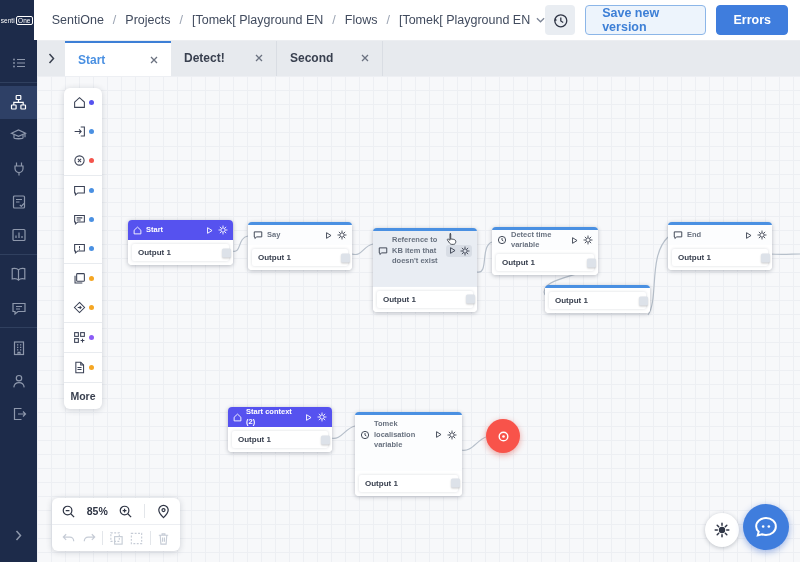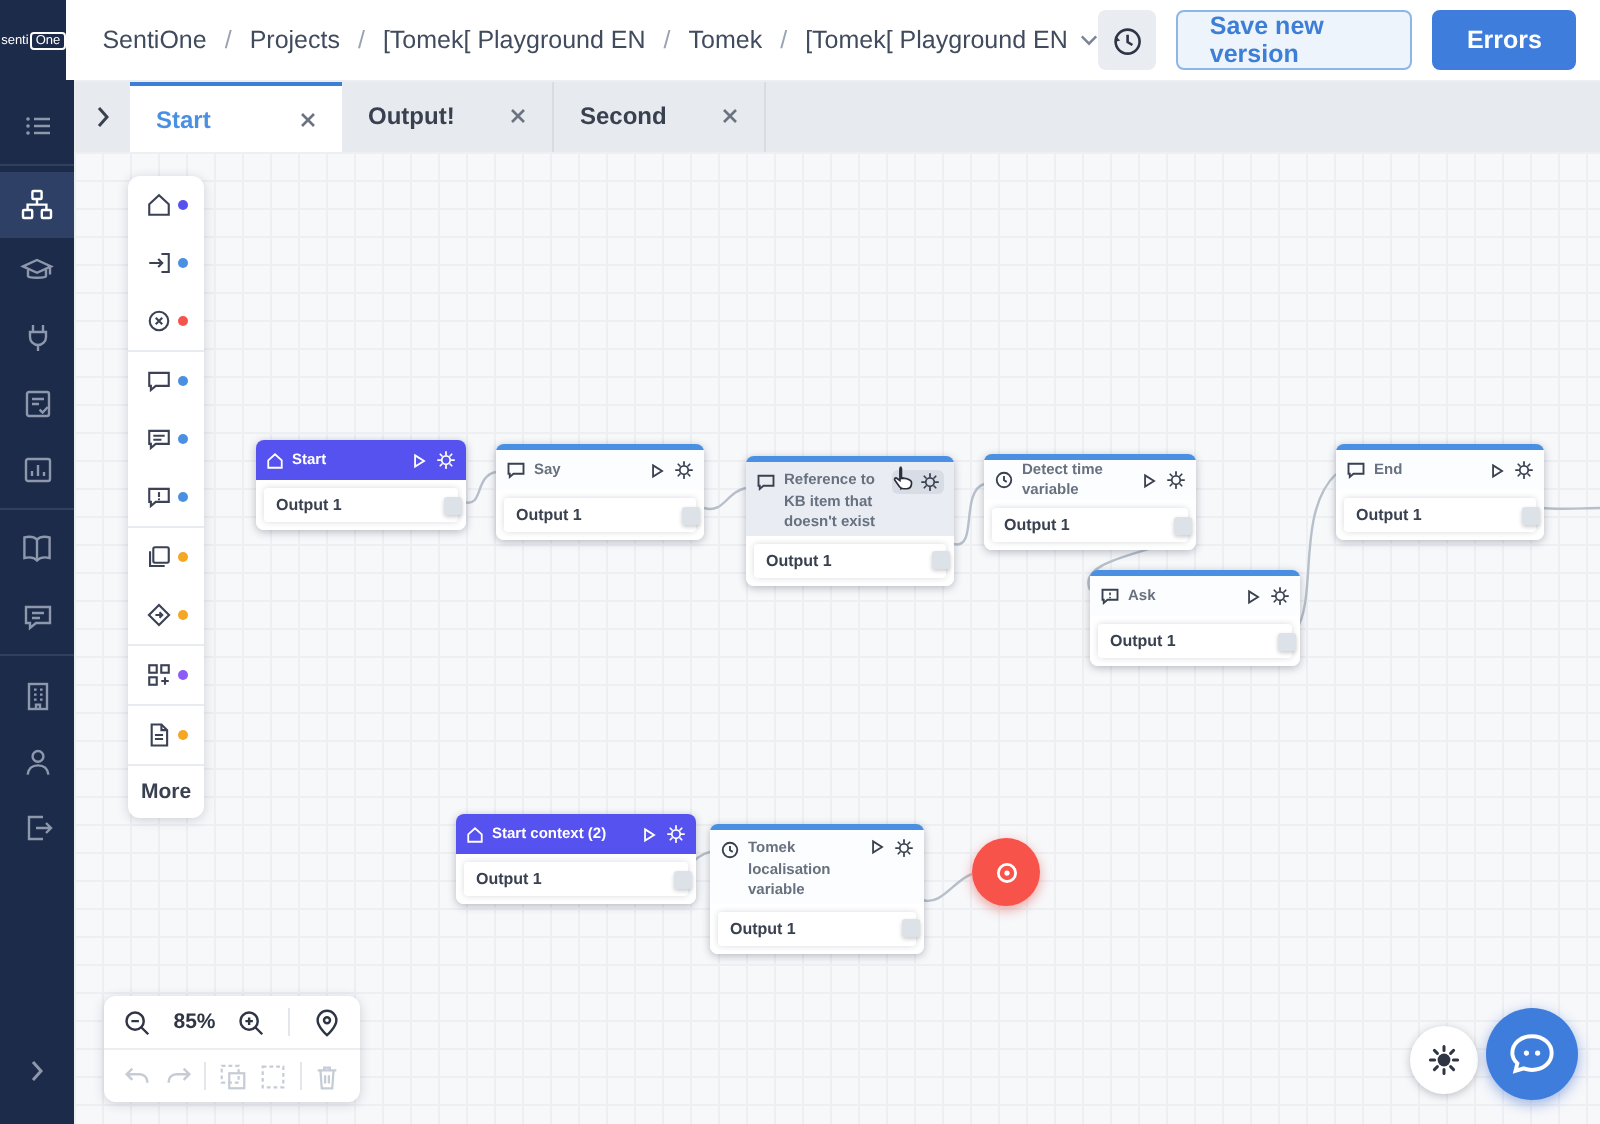--- a/index.html
+++ b/index.html
@@ -41,21 +41,21 @@
   .palette{position:absolute;left:27px;top:12px;width:38px;background:#fff;border-radius:6px;box-shadow:0 1px 6px rgba(40,50,70,.2);z-index:3}
   .pal-item{height:29px;display:flex;align-items:center;justify-content:center;gap:3px;color:#3b4256;cursor:pointer}
   .pal-dot{width:5px;height:5px;border-radius:50%}
   .pal-div{height:1px;background:#e8ebef}
   .pal-more{height:26px;display:flex;align-items:center;justify-content:center;font-size:10.5px;color:#39404f;border-top:1px solid #e8ebef;font-weight:bold;cursor:pointer;border-radius:0 0 6px 6px}
 
   
   .node{position:absolute;background:#fff;border-radius:4px;box-shadow:0 1px 4px rgba(30,40,60,.3);z-index:2;box-sizing:border-box;cursor:pointer}
   .node.light{border-top:3px solid #4a90e2}
   .nhead{display:flex;align-items:center;gap:4px;padding:0 5px;height:20px}
-  .nhead.multi{align-items:flex-start;height:auto;padding-top:4px;padding-bottom:1px}
+  .nhead.multi{align-items:center;height:auto;padding-top:4px;padding-bottom:20px}
   .node.start .nhead{background:#5652ef;border-radius:4px 4px 0 0;color:#fff}
   .node.light .nhead{background:#fcfdfe;color:#68717f}
   .node.light.sel .nhead{background:#e9edf3}
   .ntitle{flex:1;font-size:7.5px;font-weight:bold;line-height:1.4}
   .nbtn{display:flex;align-items:center;cursor:pointer}
   .node.light .nbtn{color:#39404f}
   .nicon{display:flex;align-items:center}
   .node.light .nicon{color:#39404f}
   .nbody{padding:4px;background:#fff;border-radius:0 0 4px 4px}
   .nout{position:relative;background:#fff;border-radius:2px;box-shadow:0 0 3px rgba(40,50,70,.18);padding:4px 6px 4px 6px;font-size:8px;font-weight:bold;color:#39404f}
@@ -89,21 +89,21 @@
       <span>senti</span>
         <span class="box">One</span>
     </div>
     <nav class="crumbs">
       <span class="crumb">SentiOne</span>
       <span class="crumb-sep">/</span>
       <span class="crumb">Projects</span>
       <span class="crumb-sep">/</span>
       <span class="crumb">[Tomek[ Playground EN</span>
       <span class="crumb-sep">/</span>
-      <span class="crumb">Tomek</span>
+      <span class="crumb">Flows</span>
       <span class="crumb-sep">/</span>
       <span class="crumb crumb-current">
         <span>[Tomek[ Playground EN</span>
         <span>
           <svg width="9" height="6" viewBox="0 0 10 6" fill="none" stroke="#7c8596" stroke-width="1.4">
               <path d="M1 1l4 4 4-4"></path>
             </svg>
         </span>
       </span>
     </nav>
@@ -130,21 +130,21 @@
     </div>
     <div class="tab active">
       <span>Start</span>
       <span class="tab-close">
         <svg width="8" height="8" viewBox="0 0 8 8" stroke="currentColor" stroke-width="1.3">
             <path d="M1 1l6 6M7 1L1 7"></path>
           </svg>
       </span>
     </div>
     <div class="tab">
-      <span>Output!</span>
+      <span>Detect!</span>
       <span class="tab-close">
         <svg width="8" height="8" viewBox="0 0 8 8" stroke="currentColor" stroke-width="1.3">
             <path d="M1 1l6 6M7 1L1 7"></path>
           </svg>
       </span>
     </div>
     <div class="tab">
       <span>Second</span>
       <span class="tab-close">
         <svg width="8" height="8" viewBox="0 0 8 8" stroke="currentColor" stroke-width="1.3">
@@ -492,50 +492,29 @@
       </div>
       <div class="nbody">
         <div class="nout">
           <span>Output 1</span>
           <span class="nport"></span>
         </div>
       </div>
     </div>
 
     <div class="node light" style="left:508px;top:209px;width:105px">
-      <div class="nhead">
-        <span class="nicon">
-            <svg width="10" height="10" viewBox="0 0 16 16" fill="none" stroke="currentColor" stroke-width="1.5">
-              <path d="M2 3h12v8H6l-3 2.5V11H2z"></path>
-              <path d="M8 5.2v2.2" stroke-width="1.3"></path>
-              <circle cx="8" cy="9.2" r=".7" fill="currentColor" stroke="none"></circle>
-            </svg>
-          </span>
-        <span class="ntitle">Ask</span>
-        <span class="nbtn">
-            <svg width="9" height="9" viewBox="0 0 16 16" fill="none" stroke="currentColor" stroke-width="1.6">
-              <path d="M4.5 3l8 5-8 5z"></path>
-            </svg>
-          </span>
-        <span class="nbtn">
-            <svg width="10" height="10" viewBox="0 0 16 16" fill="none" stroke="currentColor" stroke-width="1.4">
-              <path d="M8 1.5v2M8 12.5v2M1.5 8h2M12.5 8h2M3.4 3.4l1.4 1.4M11.2 11.2l1.4 1.4M12.6 3.4l-1.4 1.4M4.8 11.2l-1.4 1.4" stroke-linecap="round"></path>
-              <circle cx="8" cy="8" r="3.4"></circle>
-            </svg>
-          </span>
-      </div>
-      <div class="nbody">
-        <div class="nout">
-          <span>Output 1</span>
-          <span class="nport"></span>
-        </div>
-      </div>
-    </div>
-
-    <div class="node start" style="left:191px;top:331px;width:120px">
+      <div class="nbody">
+        <div class="nout">
+          <span>Output 1</span>
+          <span class="nport"></span>
+        </div>
+      </div>
+    </div>
+
+    <div class="node start" style="left:191px;top:331px;width:104px">
       <div class="nhead">
         <span class="nicon">
             <svg width="9" height="9" viewBox="0 0 16 16" fill="none" stroke="currentColor" stroke-width="1.6">
               <path d="M2 7.5L8 2l6 5.5V14H2z"></path>
             </svg>
           </span>
         <span class="ntitle">Start context (2)</span>
         <span class="nbtn">
             <svg width="9" height="9" viewBox="0 0 16 16" fill="none" stroke="currentColor" stroke-width="1.6">
               <path d="M4.5 3l8 5-8 5z"></path>

